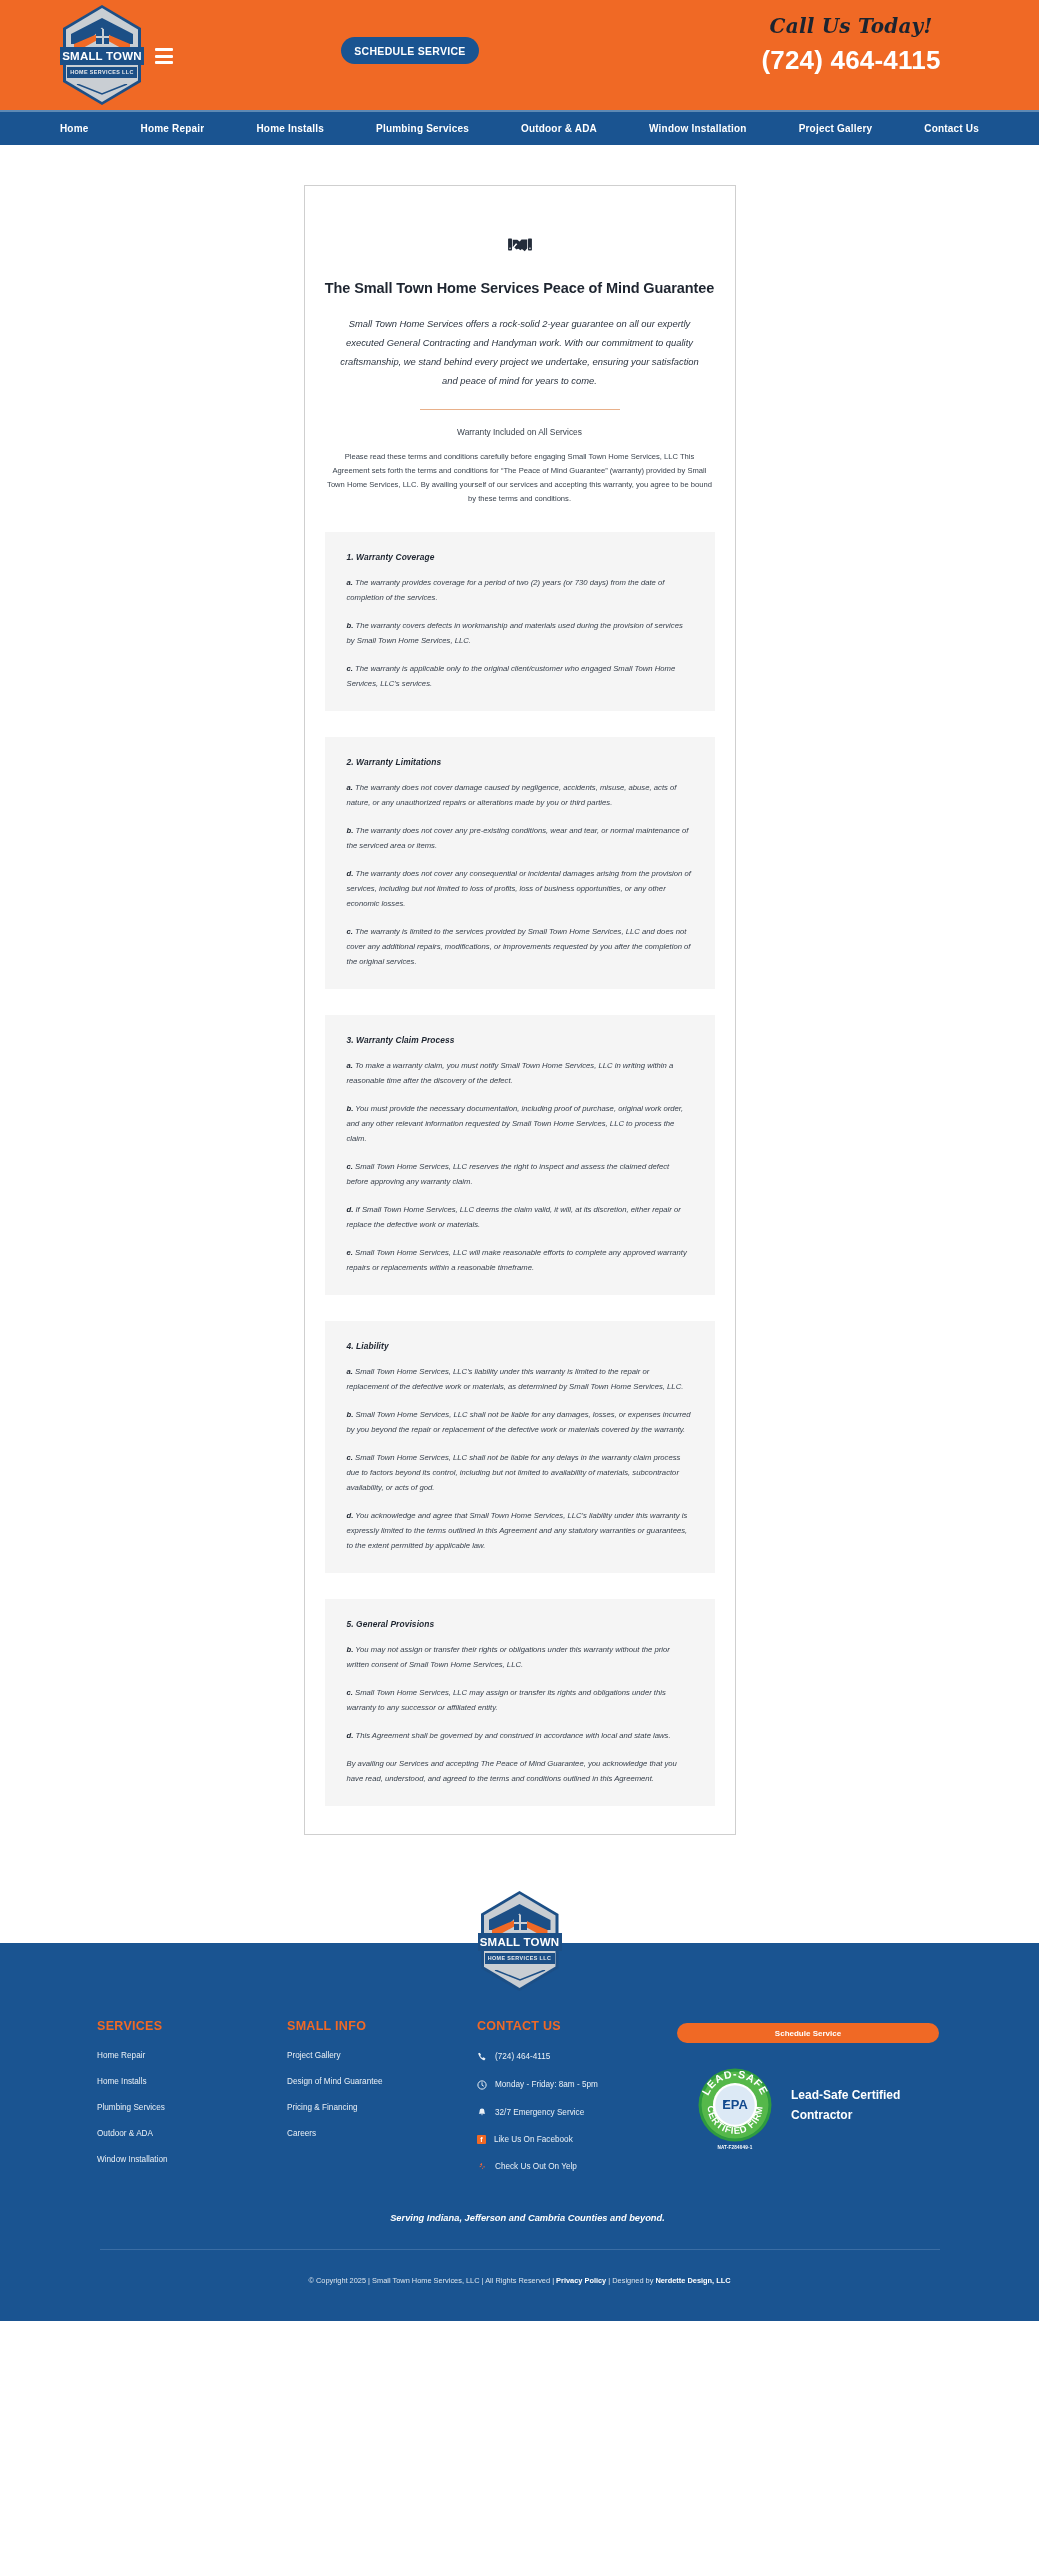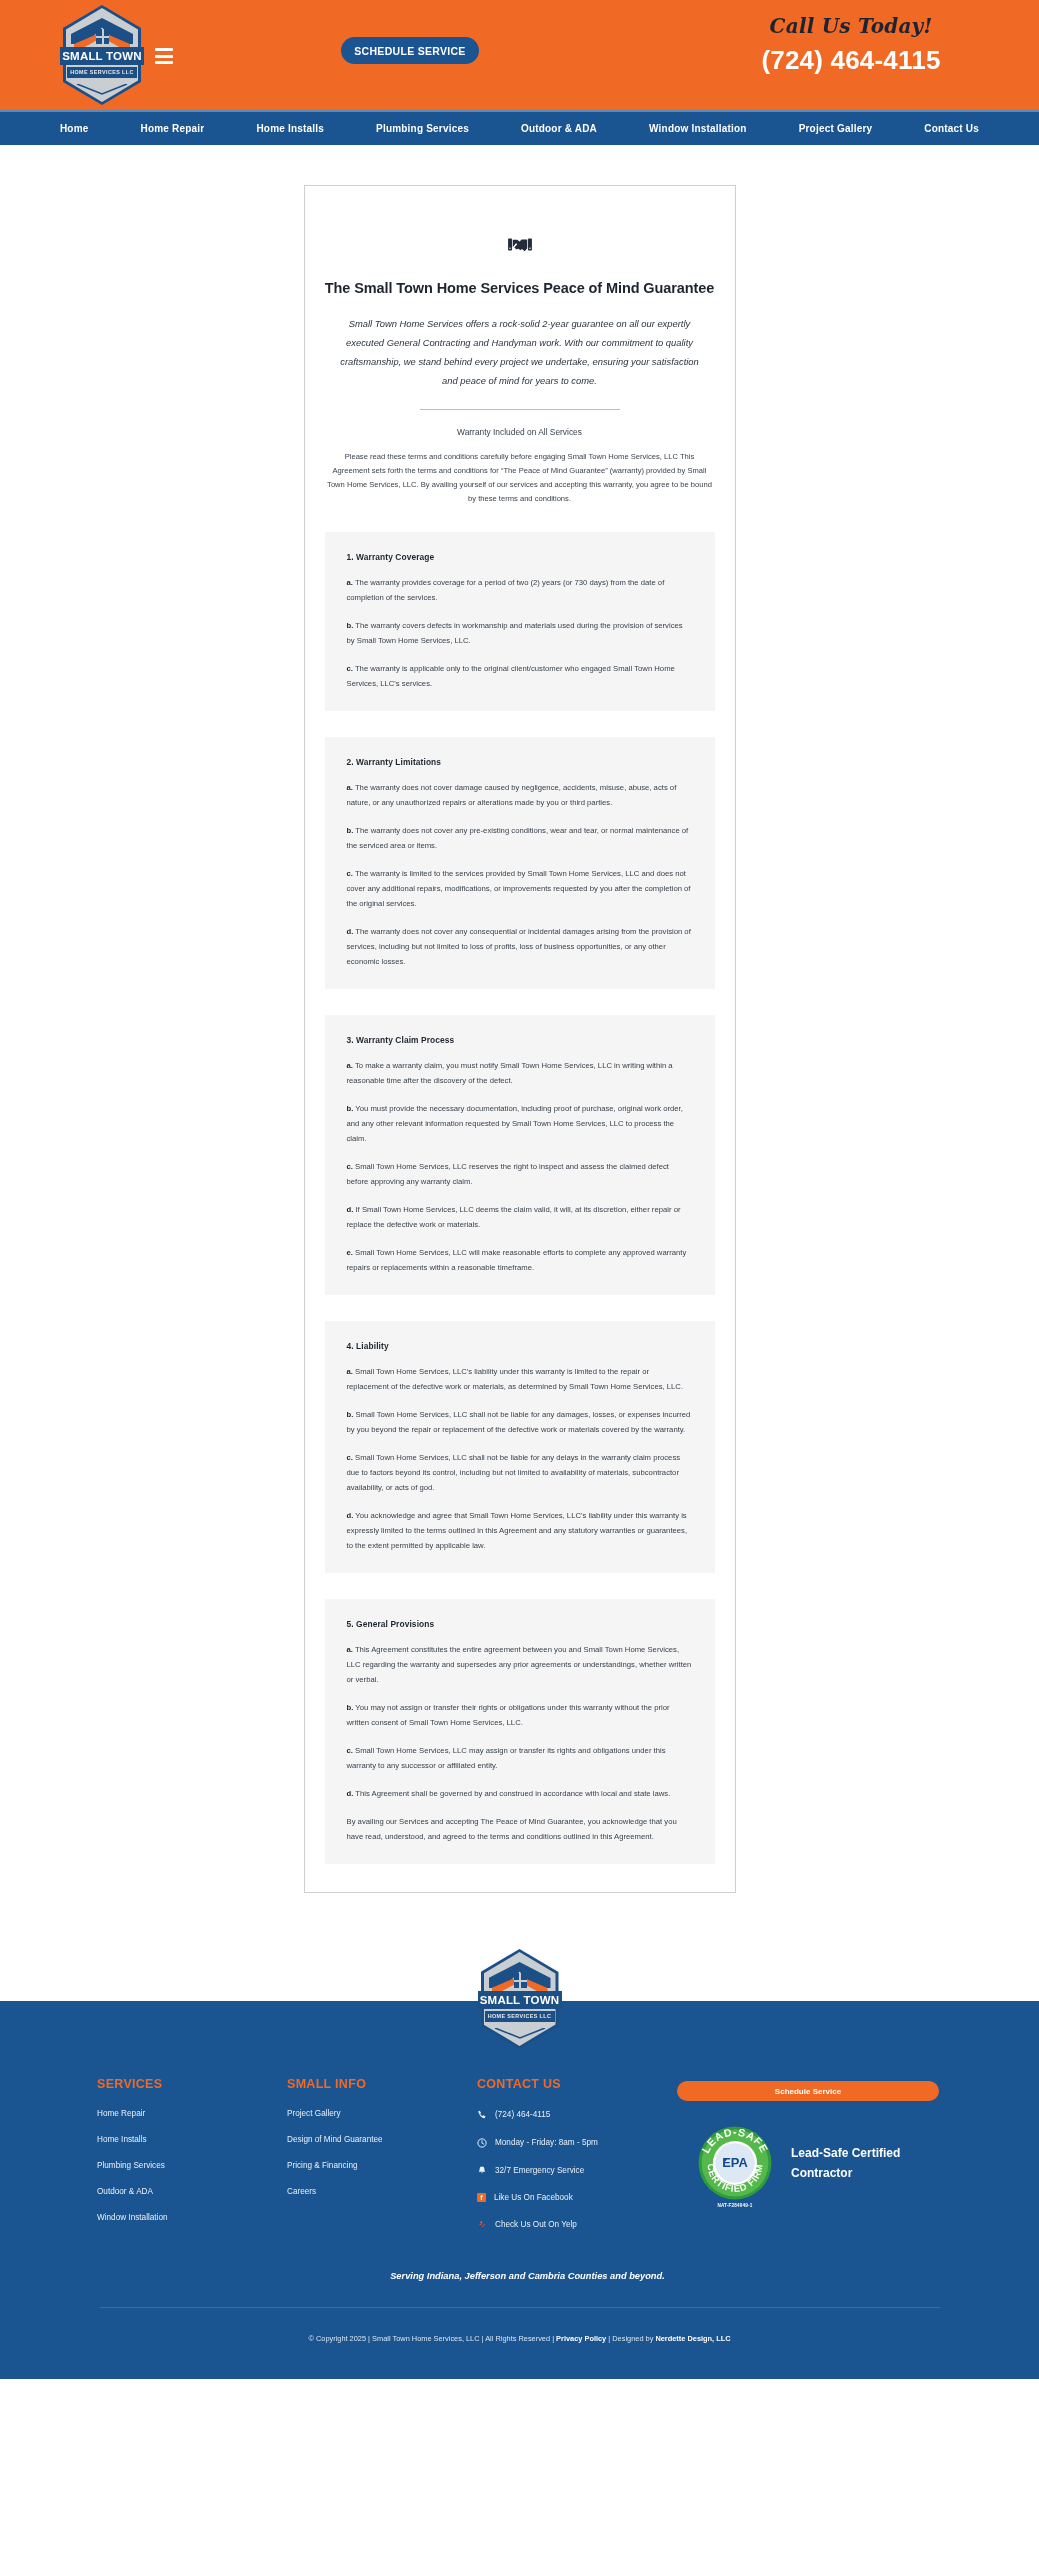--- a/index.html
+++ b/index.html
@@ -220,20 +220,21 @@
     font-size: 7.6px;
     line-height: 14px;
     color: #3a434e;
     padding: 0 2px;
   }
 
   .section {
     background: #f5f5f5;
     margin-top: 26px;
     padding: 20px 22px 20px 22px;
+    font-style: italic;
   }
   .section-title {
     font-size: 8.4px;
     font-weight: 700;
     color: #1e2530;
     margin-bottom: 13px;
     letter-spacing: 0.1px;
   }
   .clause {
     font-size: 7.7px;
@@ -445,22 +446,22 @@
       <div class="section-title">1. Warranty Coverage</div>
       <p class="clause"><b>a.</b><span> The warranty provides coverage for a period of two (2) years (or 730 days) from the date of completion of the services.</span></p>
       <p class="clause"><b>b.</b><span> The warranty covers defects in workmanship and materials used during the provision of services by Small Town Home Services, LLC.</span></p>
       <p class="clause"><b>c.</b><span> The warranty is applicable only to the original client/customer who engaged Small Town Home Services, LLC's services.</span></p>
     </div>
 
     <div class="section">
       <div class="section-title">2. Warranty Limitations</div>
       <p class="clause"><b>a.</b><span> The warranty does not cover damage caused by negligence, accidents, misuse, abuse, acts of nature, or any unauthorized repairs or alterations made by you or third parties.</span></p>
       <p class="clause"><b>b.</b><span> The warranty does not cover any pre-existing conditions, wear and tear, or normal maintenance of the serviced area or items.</span></p>
+      <p class="clause"><b>d.</b><span> The warranty does not cover any consequential or incidental damages arising from the provision of services, including but not limited to loss of profits, loss of business opportunities, or any other economic losses.</span></p>
       <p class="clause"><b>c.</b><span> The warranty is limited to the services provided by Small Town Home Services, LLC and does not cover any additional repairs, modifications, or improvements requested by you after the completion of the original services.</span></p>
-      <p class="clause"><b>d.</b><span> The warranty does not cover any consequential or incidental damages arising from the provision of services, including but not limited to loss of profits, loss of business opportunities, or any other economic losses.</span></p>
     </div>
 
     <div class="section">
       <div class="section-title">3. Warranty Claim Process</div>
       <p class="clause"><b>a.</b><span> To make a warranty claim, you must notify Small Town Home Services, LLC in writing within a reasonable time after the discovery of the defect.</span></p>
       <p class="clause"><b>b.</b><span> You must provide the necessary documentation, including proof of purchase, original work order, and any other relevant information requested by Small Town Home Services, LLC to process the claim.</span></p>
       <p class="clause"><b>c.</b><span> Small Town Home Services, LLC reserves the right to inspect and assess the claimed defect before approving any warranty claim.</span></p>
       <p class="clause"><b>d.</b><span> If Small Town Home Services, LLC deems the claim valid, it will, at its discretion, either repair or replace the defective work or materials.</span></p>
       <p class="clause"><b>e.</b><span> Small Town Home Services, LLC will make reasonable efforts to complete any approved warranty repairs or replacements within a reasonable timeframe.</span></p>
     </div>
@@ -468,21 +469,20 @@
     <div class="section">
       <div class="section-title">4. Liability</div>
       <p class="clause"><b>a.</b><span> Small Town Home Services, LLC's liability under this warranty is limited to the repair or replacement of the defective work or materials, as determined by Small Town Home Services, LLC.</span></p>
       <p class="clause"><b>b.</b><span> Small Town Home Services, LLC shall not be liable for any damages, losses, or expenses incurred by you beyond the repair or replacement of the defective work or materials covered by the warranty.</span></p>
       <p class="clause"><b>c.</b><span> Small Town Home Services, LLC shall not be liable for any delays in the warranty claim process due to factors beyond its control, including but not limited to availability of materials, subcontractor availability, or acts of god.</span></p>
       <p class="clause"><b>d.</b><span> You acknowledge and agree that Small Town Home Services, LLC's liability under this warranty is expressly limited to the terms outlined in this Agreement and any statutory warranties or guarantees, to the extent permitted by applicable law.</span></p>
     </div>
 
     <div class="section">
       <div class="section-title">5. General Provisions</div>
-      <p class="clause"><b>a.</b><span> This Agreement constitutes the entire agreement between you and Small Town Home Services, LLC regarding the warranty and supersedes any prior agreements or understandings, whether written or verbal.</span></p>
       <p class="clause"><b>b.</b><span> You may not assign or transfer their rights or obligations under this warranty without the prior written consent of Small Town Home Services, LLC.</span></p>
       <p class="clause"><b>c.</b><span> Small Town Home Services, LLC may assign or transfer its rights and obligations under this warranty to any successor or affiliated entity.</span></p>
       <p class="clause"><b>d.</b><span> This Agreement shall be governed by and construed in accordance with local and state laws.</span></p>
       <p class="clause"><span>By availing our Services and accepting The Peace of Mind Guarantee, you acknowledge that you have read, understood, and agreed to the terms and conditions outlined in this Agreement.</span></p>
     </div>
 
   </div>
 </div>
 
 <div class="footer-logo-band"></div>

